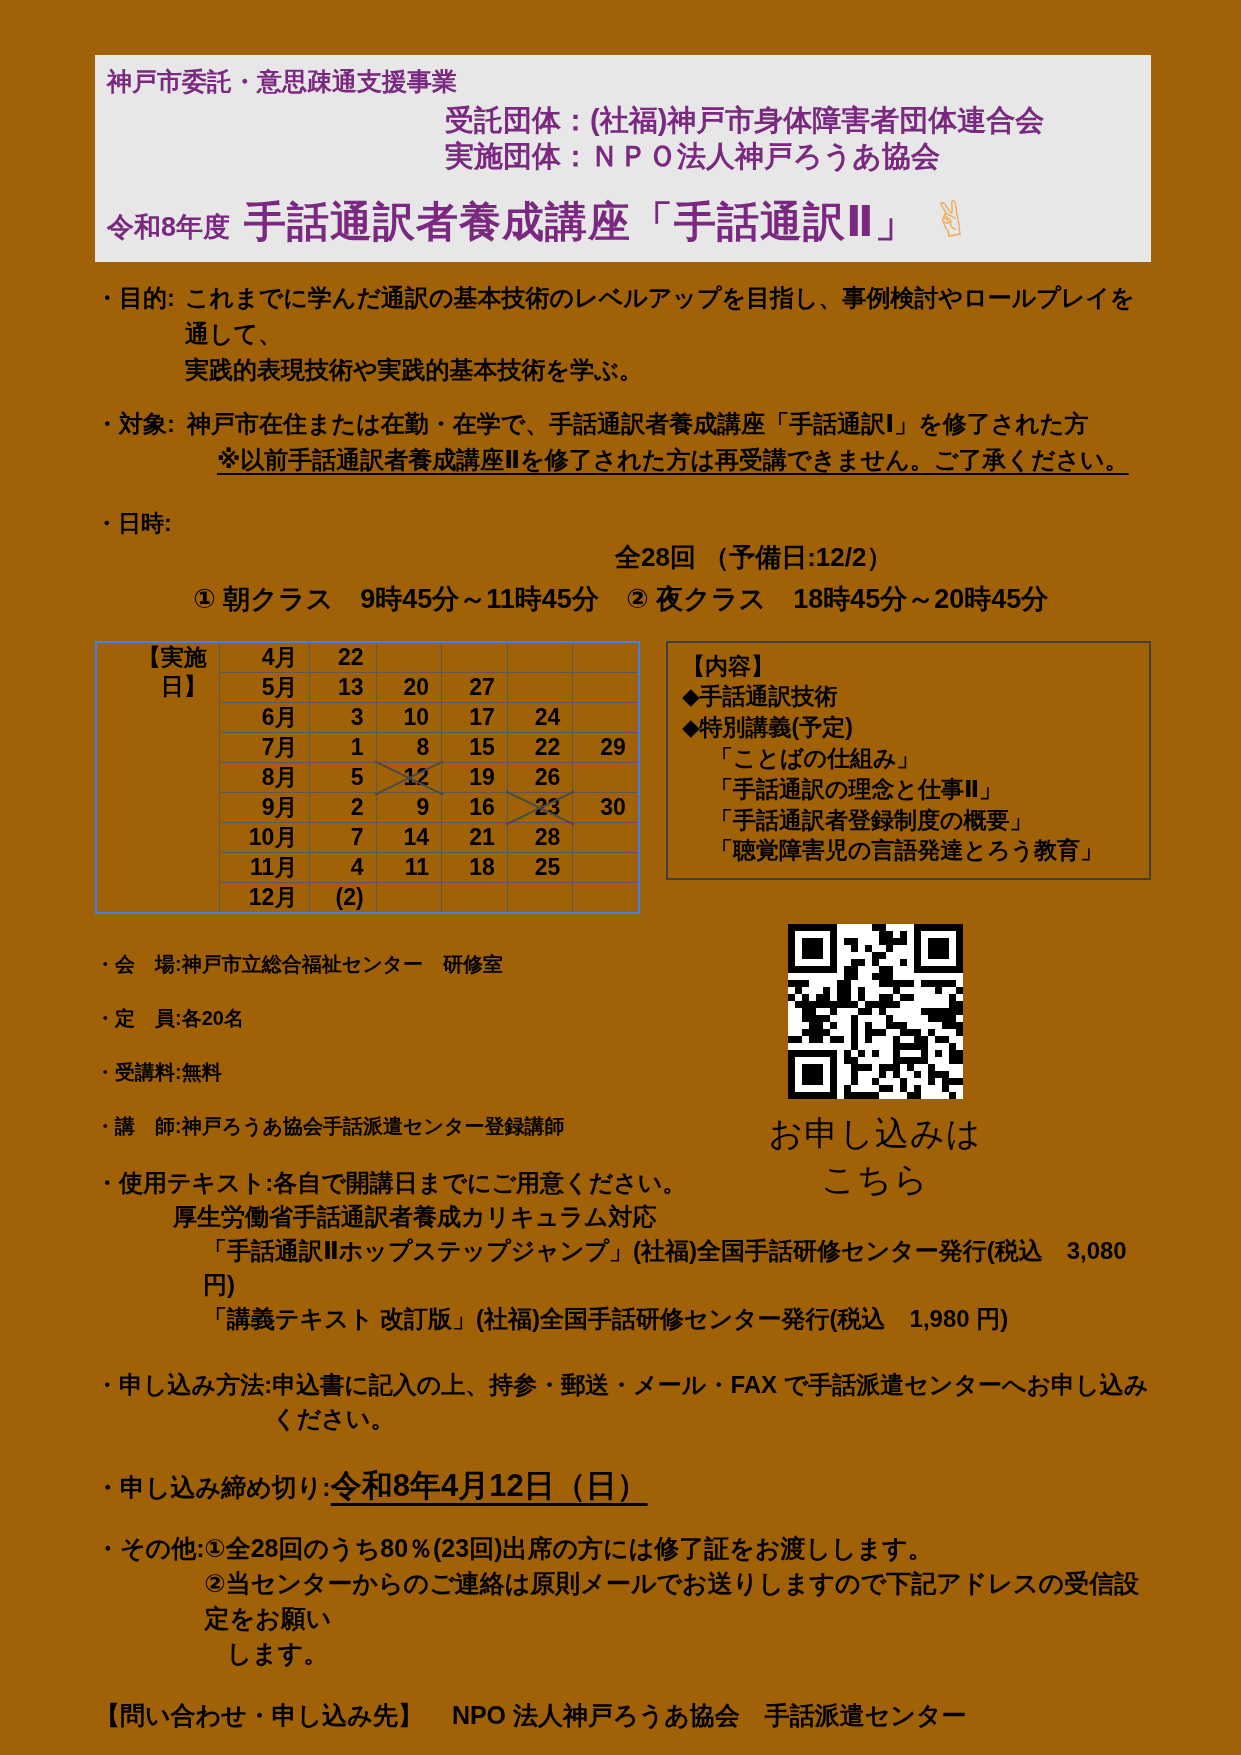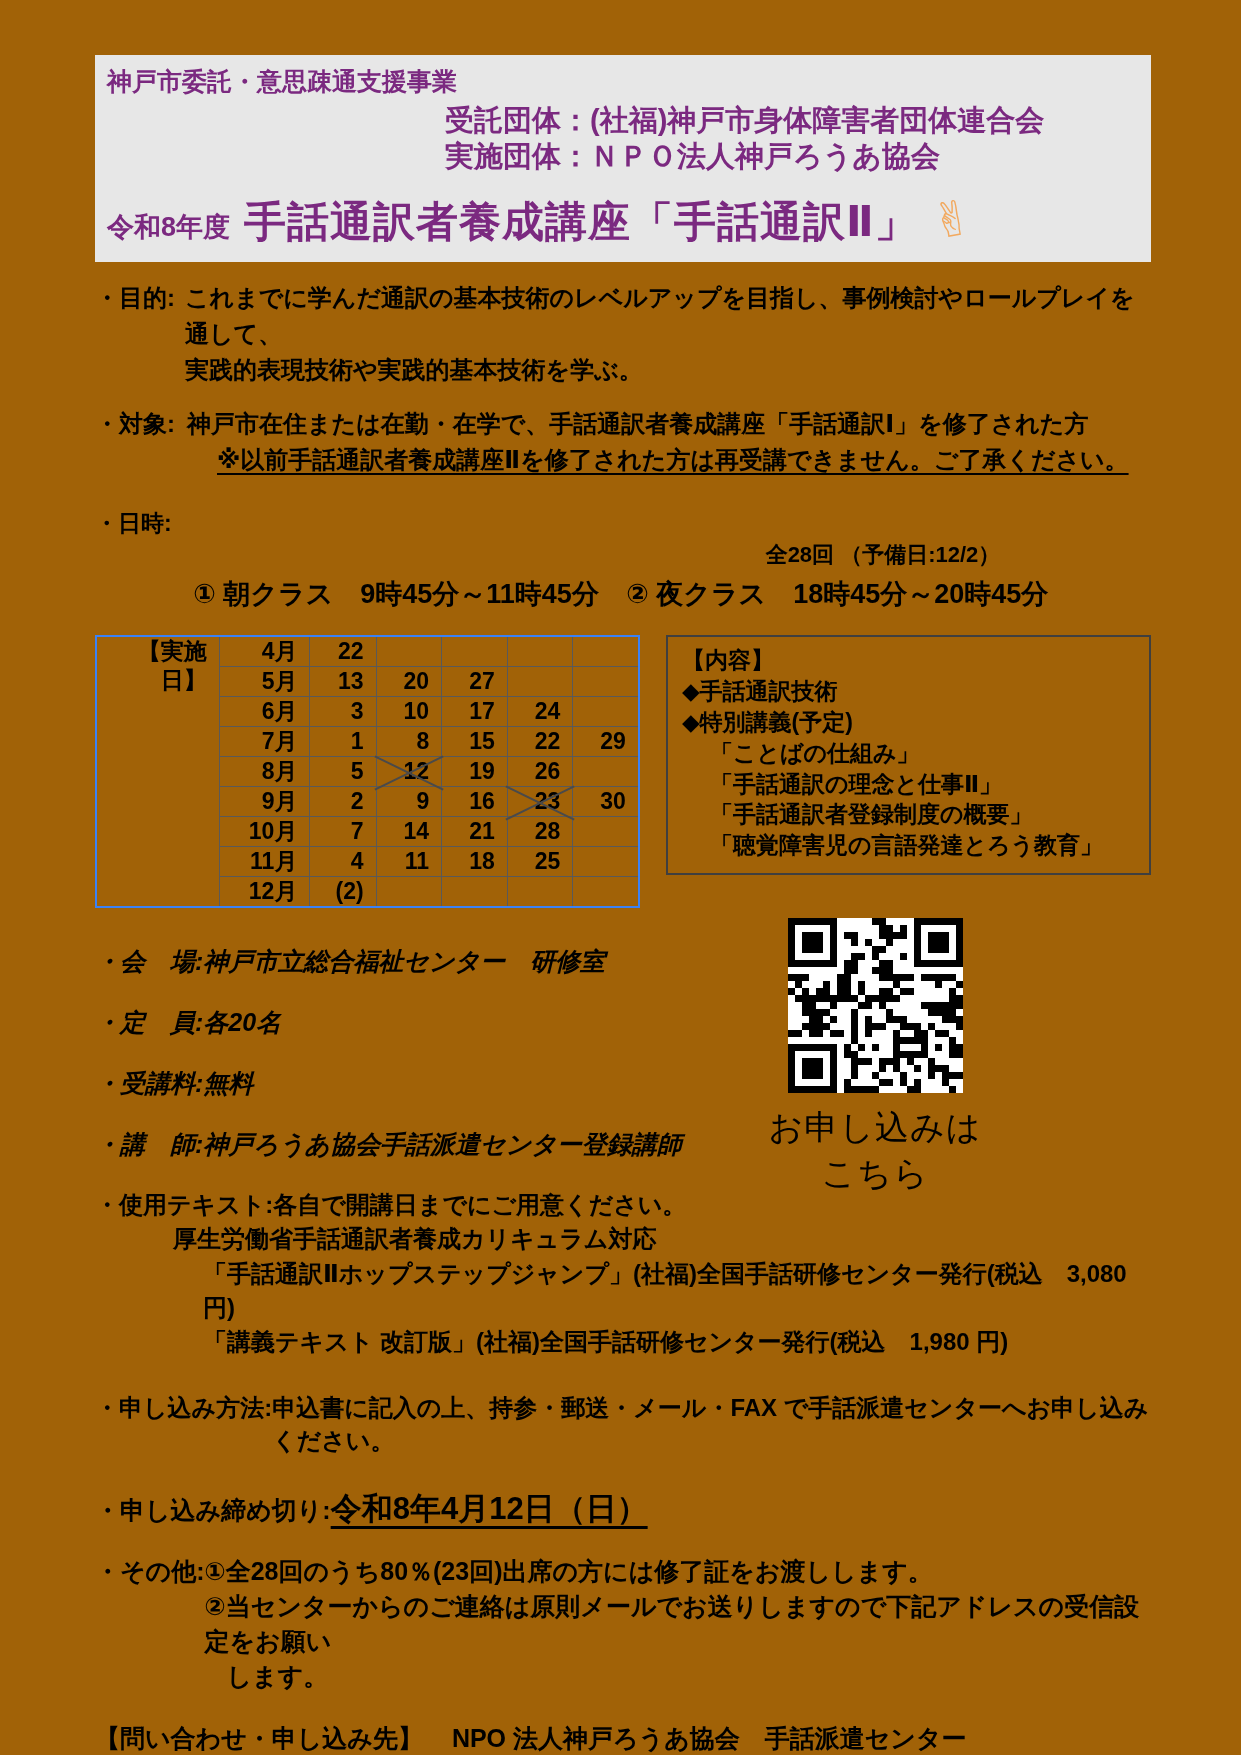--- a/index.html
+++ b/index.html
@@ -23,40 +23,40 @@
   .sec-purpose{margin-top:18px;font-size:24px;}
   .sec-purpose .lbl{margin-right:10px;}
   .sec-purpose .lines div{line-height:1.5;}
   .sec-target{margin-top:18px;font-size:24px;}
   .sec-target .lbl{margin-right:12px;}
   .sec-target .lines div{line-height:1.5;}
   .target-note{text-decoration:underline;text-underline-offset:5px;margin-left:30px;}
   .sec-datetime{margin-top:30px;}
   .dt-label{font-size:23px;}
   .dt-range{font-size:33px;letter-spacing:0.5px;}
-  .dt-count{font-size:22px;margin:2px 0 0 520px;line-height:1.3;text-align:center;}
+  .dt-count{font-size:26px;margin:2px 0 0 520px;line-height:1.3;}
   .dt-classes{font-size:27px;margin:6px 0 0 98px;line-height:1.4;}
   
   .sched-section{margin-top:22px;display:flex;align-items:flex-start;}
   table.sched{border-collapse:collapse;border:2px solid #3b82f6;}
   table.sched td{border:1px solid #595959;font-size:23px;height:29px;line-height:29px;
     padding:0 12px 0 0;text-align:right;font-weight:bold;}
   td.cap{width:132px;text-align:left;vertical-align:top;padding:4px 0 0 10px;font-size:24px;}
   td.mon{width:96px;}
   td.day{width:62px;position:relative;}
   td.day.crossed::before,td.day.crossed::after{
     content:"";position:absolute;left:-9%;top:50%;width:118%;height:2px;background:#4a4a4a;}
   td.day.crossed::before{transform:rotate(26deg);}
   td.day.crossed::after{transform:rotate(-26deg);}
   .content-box{border:2px solid #3f3f3f;margin-left:26px;width:520px;
     padding:8px 19px 12px 14px;font-size:23px;line-height:1.34;}
   .content-box .lecture{margin-left:28px;}
   
   .details-section{position:relative;margin-top:36px;}
-  .detail-row{font-size:25px;line-height:1.4;margin-bottom:26px;font-style:italic;}
+  .detail-row{font-size:20px;line-height:1.4;margin-bottom:26px;}
   .qr-block{position:absolute;left:660px;top:-26px;width:240px;text-align:center;}
   .qr-box svg{display:block;margin:0 auto;}
   .qr-caption{font-size:34px;font-weight:normal;margin-top:12px;letter-spacing:1px;font-family:Liberation Serif, serif;}
   .textbook{font-size:24px;line-height:1.42;}
   .tb-line1{margin-left:78px;}
   .tb-line2{margin-left:108px;}
   .sec-apply{margin-top:32px;font-size:24px;line-height:1.4;}
   .sec-deadline{margin-top:30px;}
   .dl-label{font-size:25px;}
   .dl-date{font-size:31px;text-decoration:underline;text-underline-offset:7px;}

